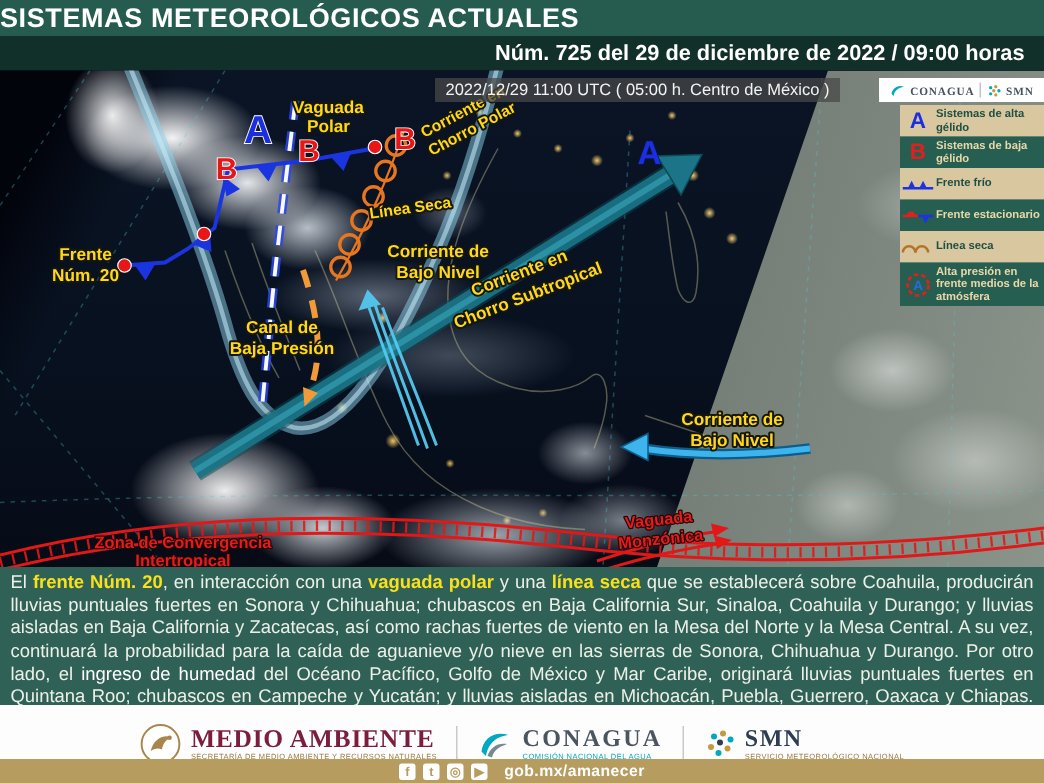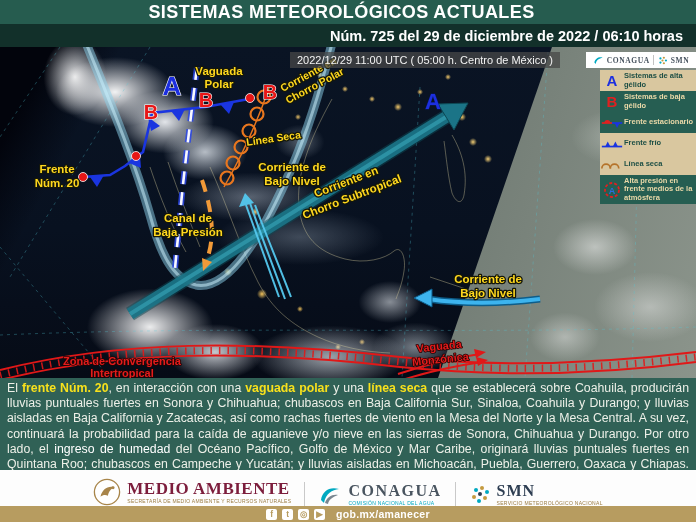--- a/index.html
+++ b/index.html
@@ -1,21 +1,21 @@
 <!DOCTYPE html>
 <html><head>
 <meta charset="utf-8">
 <style>
   html,body{margin:0;padding:0;background:#555;}
   .page{position:relative;width:696px;height:522px;overflow:hidden;
         font-family:"Liberation Sans",sans-serif;background:#06210f;}
 
   
   .titlebar{position:absolute;left:0;top:0;width:696px;height:24px;background:#265c4f;
-            display:flex;align-items:center;justify-content:center;}
+            display:flex;align-items:center;justify-content:flex-start;}
   .titlebar span{color:#fff;font-weight:bold;font-size:18px;letter-spacing:.4px;padding-right:13px;}
   .subbar{position:absolute;left:0;top:24px;width:696px;height:23px;background:#12302a;
           display:flex;align-items:center;justify-content:flex-end;}
   .subbar span{color:#fff;font-weight:bold;font-size:14.5px;padding-right:13px;}
 
   
   .map{position:absolute;left:0;top:47px;width:696px;height:331px;background-color:#081020;
     background-image:
       radial-gradient(85px 50px at 115px 45px, rgba(255,255,255,.95), rgba(255,255,255,0) 70%),
       radial-gradient(70px 45px at 165px 75px, rgba(250,252,255,.9), rgba(250,252,255,0) 70%),
@@ -90,22 +90,22 @@
   .letB{font:bold 20px "Liberation Sans",sans-serif;fill:#e81616;text-anchor:middle;
         paint-order:stroke;stroke:#ffffff;stroke-width:1.2px;}
 
   
   .summary{position:absolute;left:0;top:378px;width:696px;height:92px;background:#306156;}
   .summary p{margin:0;padding:3px 7px;color:#edf0e8;font-size:12.3px;line-height:15.2px;text-align:justify;}
   .seg-y{color:#f8e11c;font-weight:bold;}
   .seg-w{color:#ffffff;font-weight:normal;}
 
   
-  .logos{position:absolute;left:0;top:470px;width:696px;height:36px;background:#fdfdfd;
-         display:flex;align-items:flex-end;justify-content:center;gap:13px;}
+  .logos{position:absolute;left:0;top:470px;width:696px;height:52px;background:#fdfdfd;
+         display:flex;align-items:center;justify-content:center;gap:13px;}
   .flogo{display:flex;align-items:center;gap:6px;}
   .fcol{display:flex;flex-direction:column;line-height:1;}
   .ftitle-ma{font-family:"Liberation Serif",serif;font-weight:bold;font-size:17px;color:#7c1d3c;letter-spacing:.5px;}
   .ftitle-cn{font-family:"Liberation Serif",serif;font-weight:bold;font-size:16px;color:#4a5560;letter-spacing:1.5px;}
   .ftitle-smn{font-family:"Liberation Serif",serif;font-weight:bold;font-size:16px;color:#2e3e52;letter-spacing:1px;}
   .fsub{font-size:5px;color:#9a7b42;letter-spacing:.3px;margin-top:2px;}
   .fsub.cn{color:#00a9c1;}
   .fdiv{width:1px;height:24px;background:#c9c9c9;}
 
   .bottombar{position:absolute;left:0;top:506px;width:696px;height:16px;background:#b79c60;
@@ -116,21 +116,21 @@
 </style>
 </head>
 <body>
 
 <div class="page">
 
   <header class="titlebar">
     <span>SISTEMAS METEOROLÓGICOS ACTUALES</span>
   </header>
   <div class="subbar">
-    <span>Núm. 725 del 29 de diciembre de 2022 / 06:10 horas</span>
+    <span>Núm. 725 del 29 de diciembre de 2022 / 09:00 horas</span>
   </div>
 
   <div class="map">
     <div class="daylight"></div>
 
     <svg class="overlay" width="696" height="331" viewBox="0 0 696 331">
 
       <g stroke="rgba(80,200,215,.32)" stroke-width="1" fill="none" stroke-dasharray="3 4">
         <path d="M 420,40 L 402,331"></path>
         <path d="M 548,5 L 525,331"></path>
@@ -294,40 +294,40 @@
 
     <div class="legend">
       <div class="lrow beige">
         <span class="lic lA">A</span>
         <span class="ltxt">Sistemas de alta gélido</span>
       </div>
       <div class="lrow teal">
         <span class="lic lB">B</span>
         <span class="ltxt">Sistemas de baja gélido</span>
       </div>
+      <div class="lrow beige">
+        <span class="lic">
+          <svg width="22" height="12" viewBox="0 0 26 12">
+            <line x1="1" y1="9" x2="25" y2="9" stroke="#1a35e0" stroke-width="2"></line>
+            <polygon points="5,9 11,9 8,3" fill="#1a35e0"></polygon>
+            <polygon points="14,9 20,9 17,3" fill="#1a35e0"></polygon>
+          </svg>
+        </span>
+        <span class="ltxt">Frente frío</span>
+      </div>
       <div class="lrow teal">
         <span class="lic">
           <svg width="22" height="12" viewBox="0 0 26 12">
             <line x1="1" y1="6" x2="13" y2="6" stroke="#e02020" stroke-width="2"></line>
             <path d="M4,6 a3.5,3.5 0 0 1 7,0 Z" fill="#e02020"></path>
             <line x1="13" y1="6" x2="25" y2="6" stroke="#1a35e0" stroke-width="2"></line>
             <polygon points="16,6 22,6 19,12" fill="#1a35e0"></polygon>
           </svg>
         </span>
         <span class="ltxt">Frente estacionario</span>
-      </div>
-      <div class="lrow beige">
-        <span class="lic">
-          <svg width="22" height="12" viewBox="0 0 26 12">
-            <line x1="1" y1="9" x2="25" y2="9" stroke="#1a35e0" stroke-width="2"></line>
-            <polygon points="5,9 11,9 8,3" fill="#1a35e0"></polygon>
-            <polygon points="14,9 20,9 17,3" fill="#1a35e0"></polygon>
-          </svg>
-        </span>
-        <span class="ltxt">Frente frío</span>
       </div>
       <div class="lrow beige">
         <span class="lic">
           <svg width="22" height="12" viewBox="0 0 26 12">
             <path d="M1,10 a5,5 0 0 1 10,0" fill="none" stroke="#b5732a" stroke-width="2"></path>
             <path d="M11,10 a5,5 0 0 1 10,0" fill="none" stroke="#b5732a" stroke-width="2"></path>
           </svg>
         </span>
         <span class="ltxt">Línea seca</span>
       </div>

